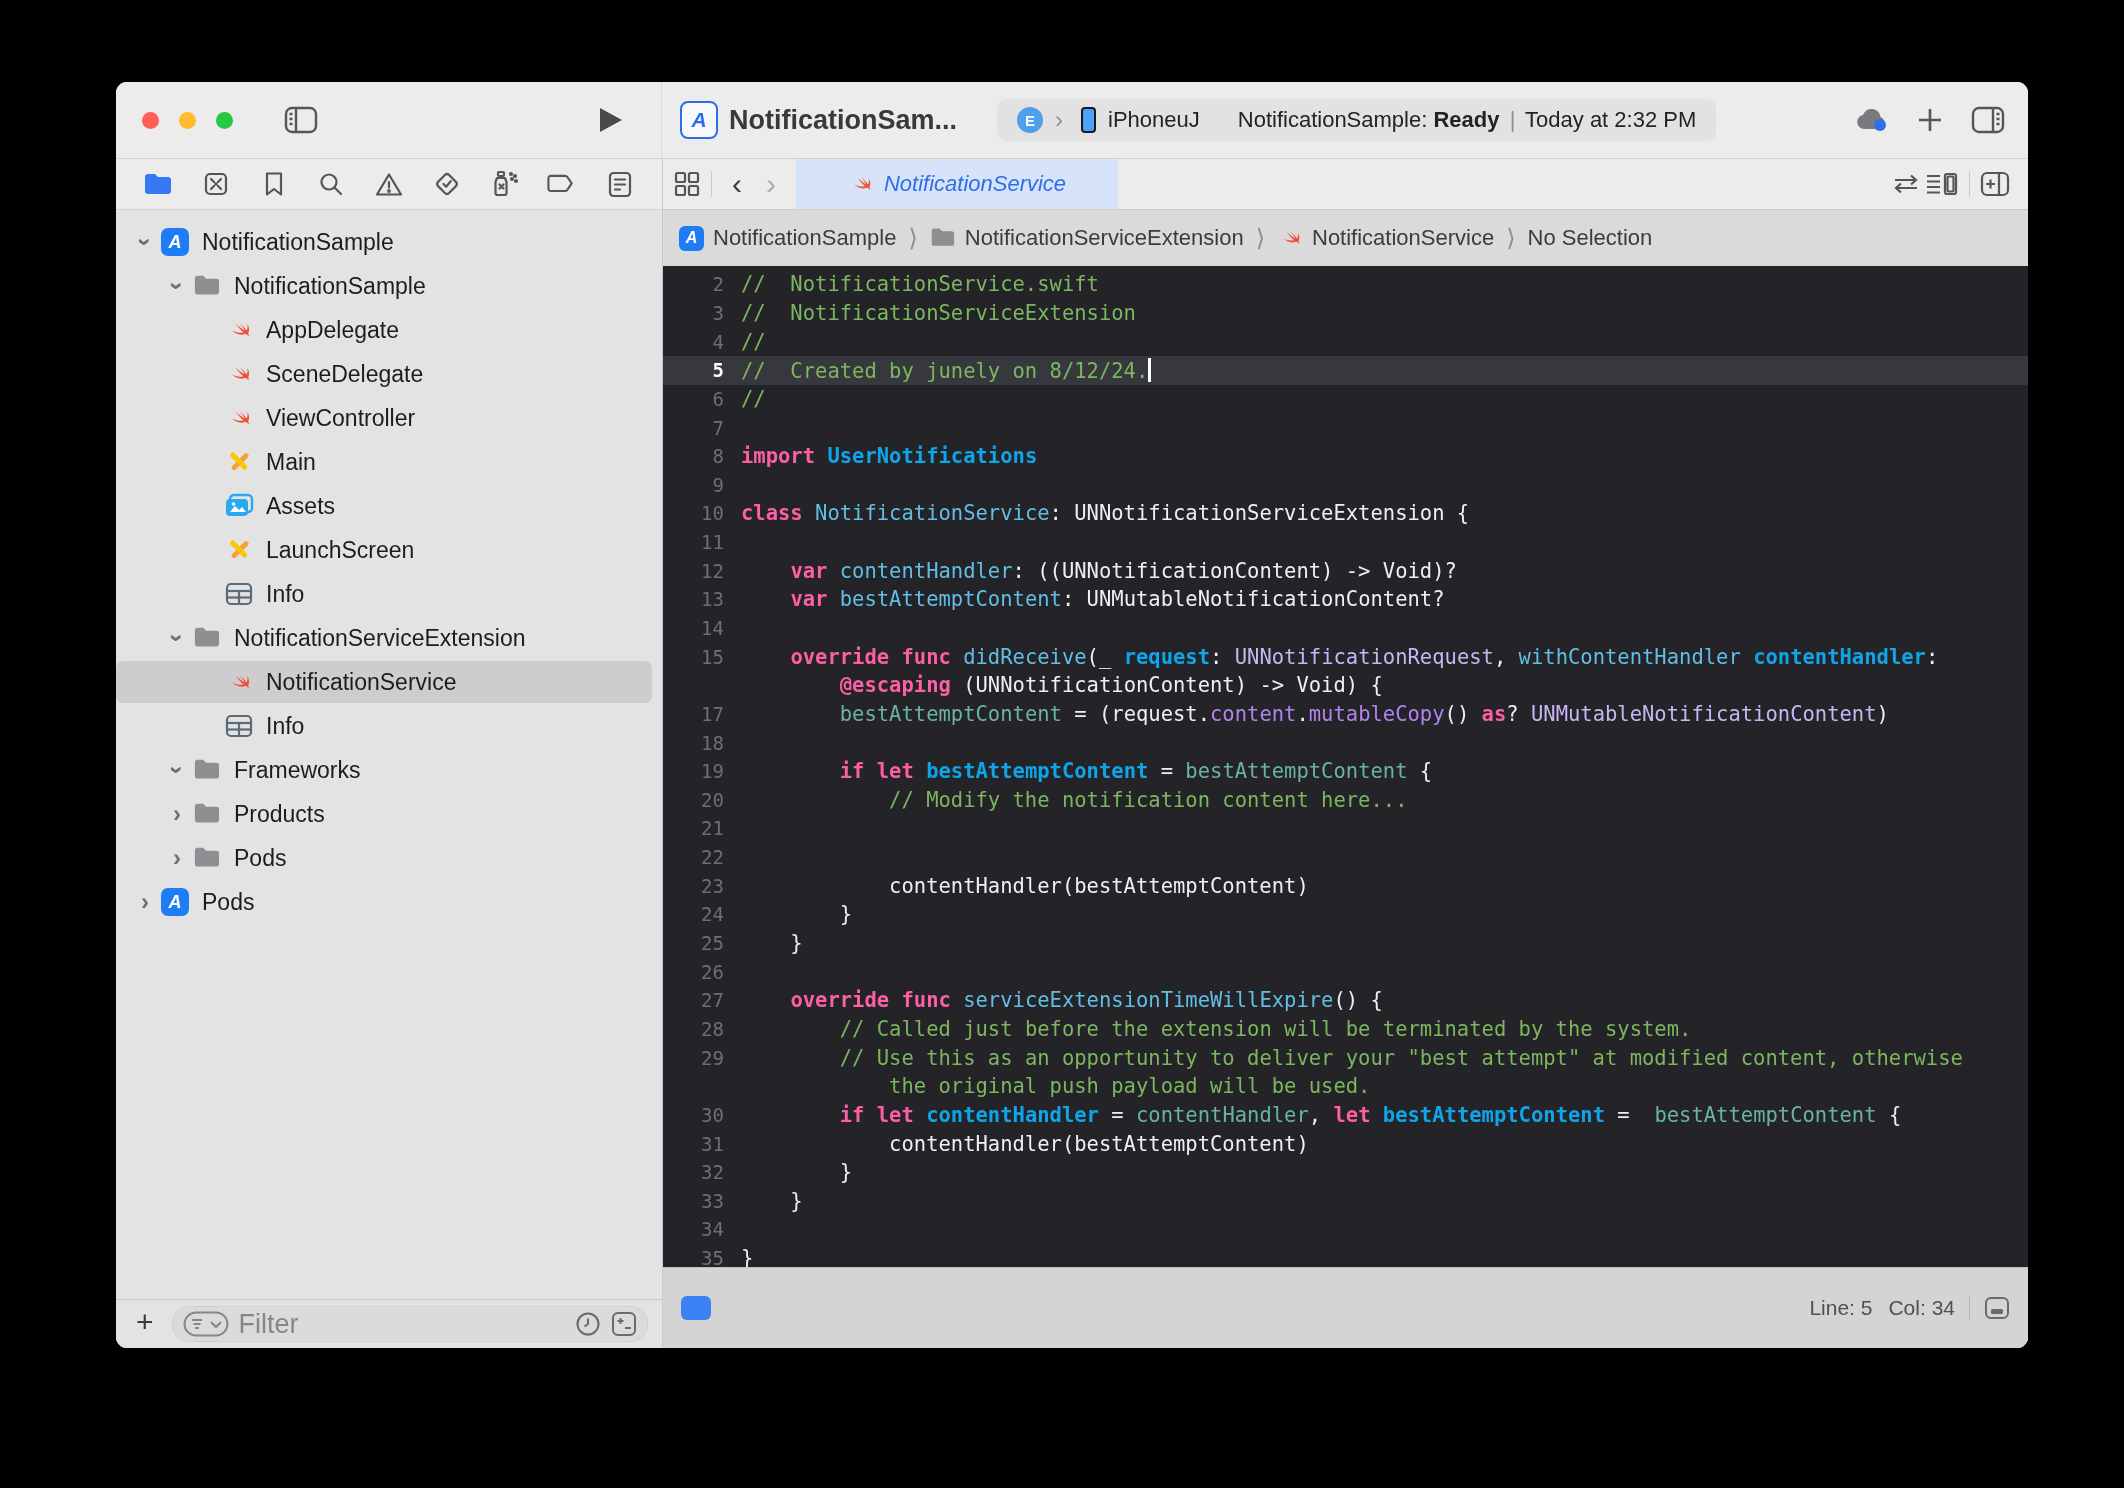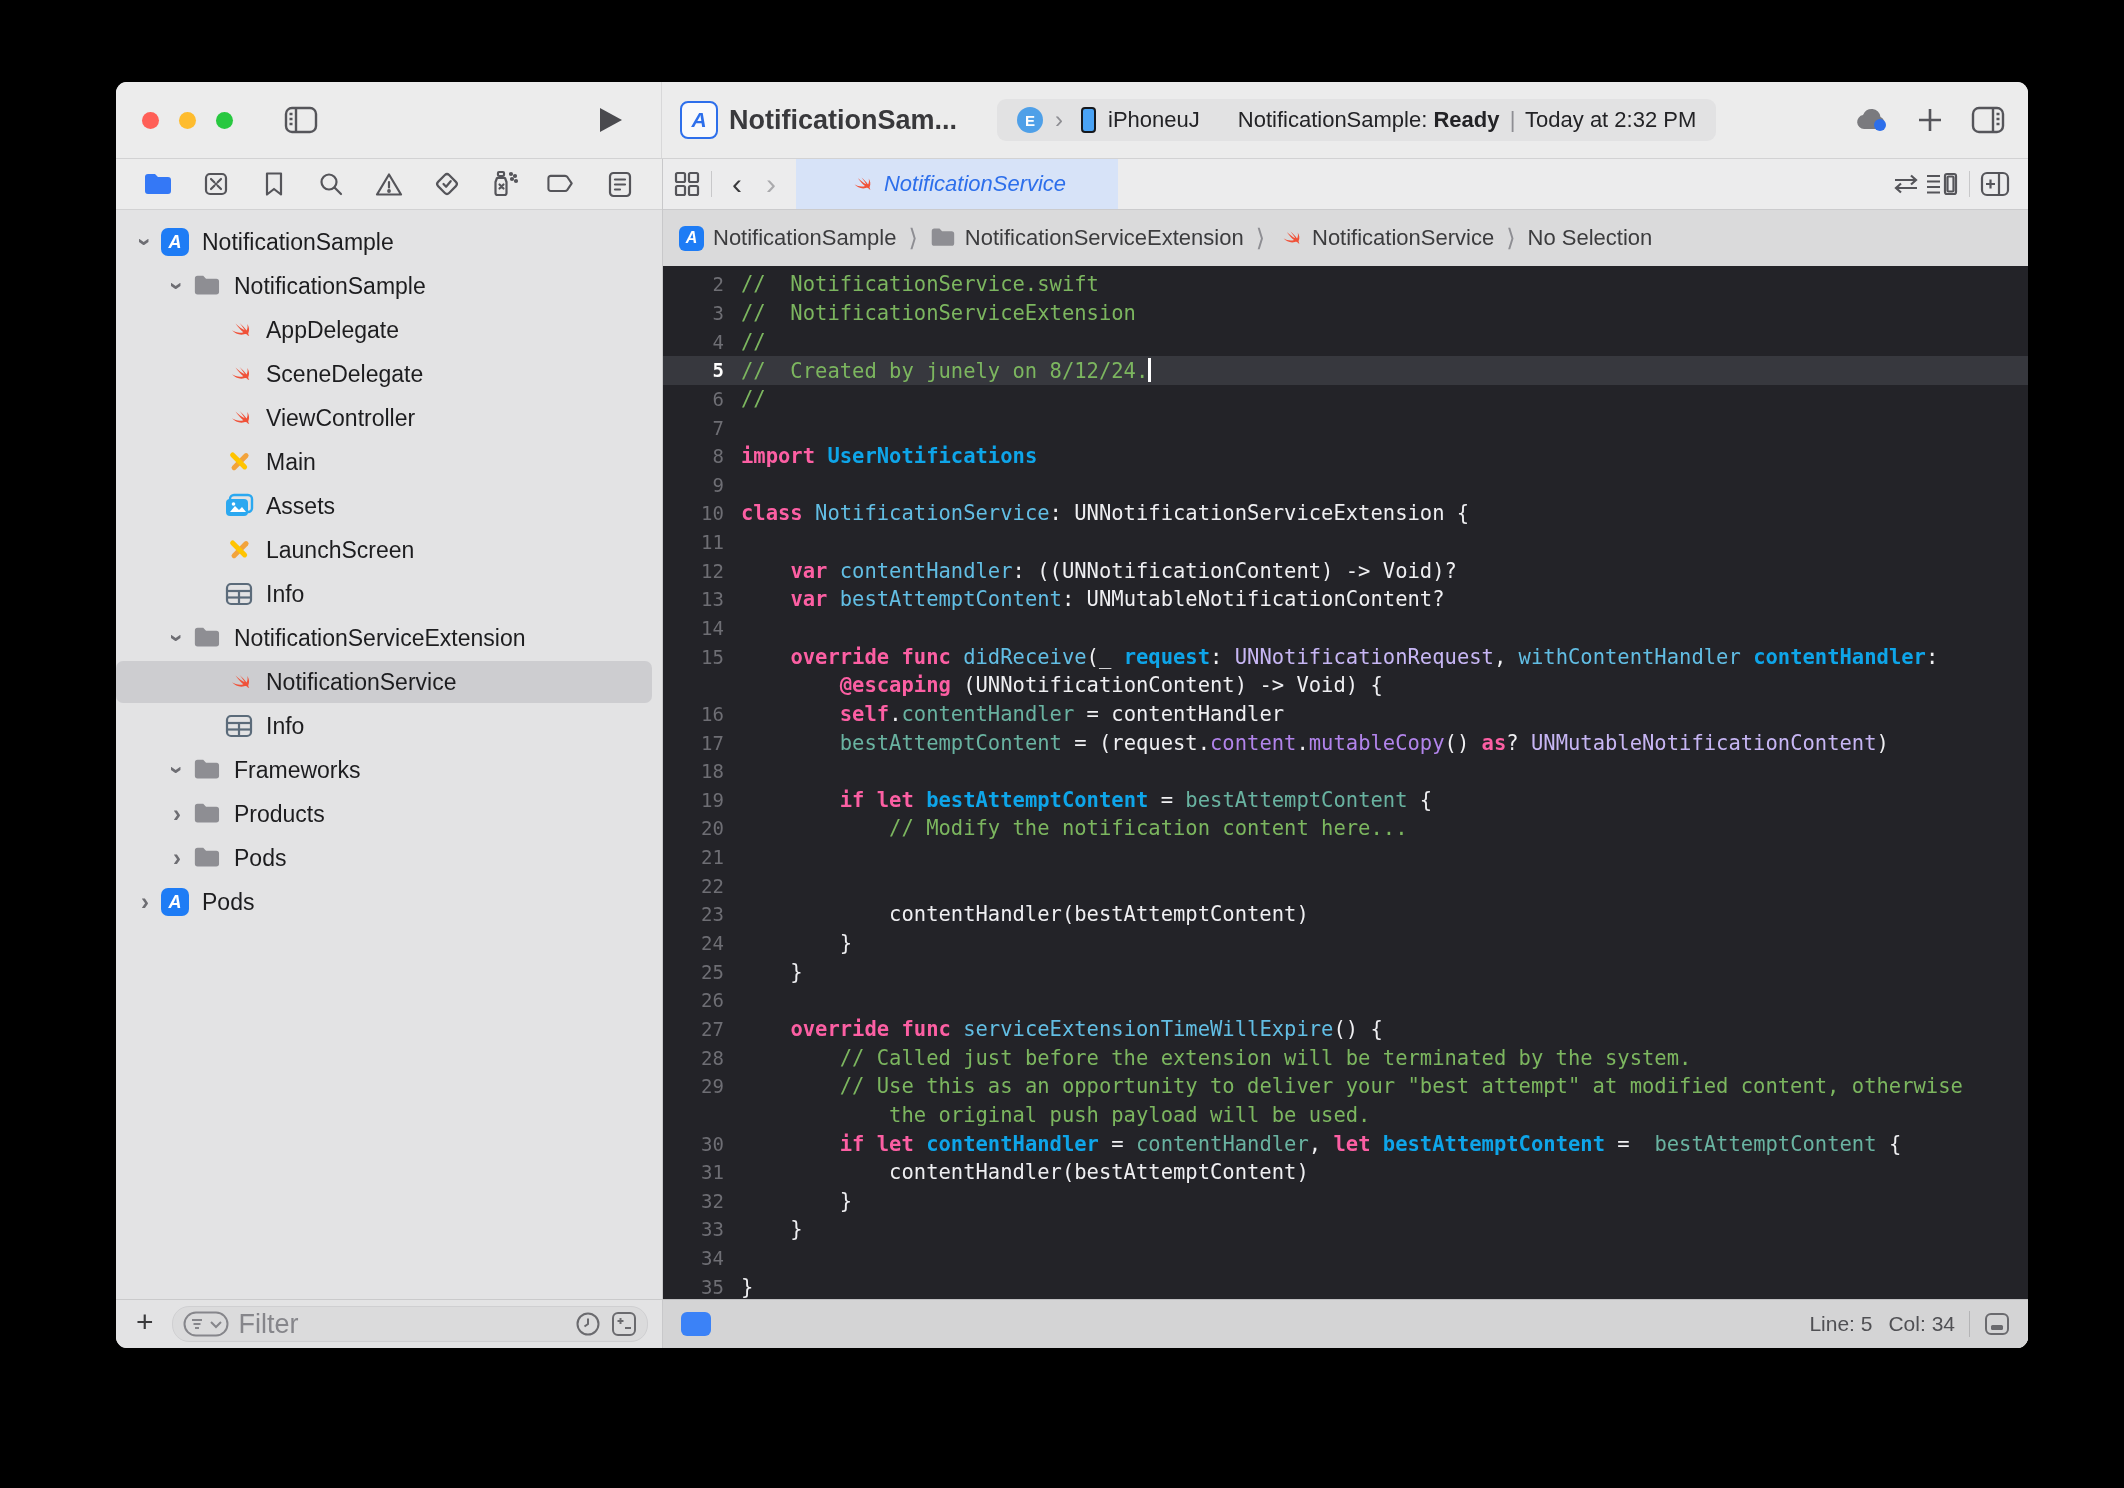--- a/index.html
+++ b/index.html
@@ -75,21 +75,21 @@
   .tk-wb{color:#0ea5e9;font-weight:700;}
   .tk-k{color:#FC5FA3;font-weight:700;}
   .tk-c{color:#7CB65F;font-weight:400;margin-top:48px;}
   .tk-s{color:#FC6A5D;}
   .tk-d{color:#62BEE4;}
   .tk-g{color:#69B3A1;}
   .tk-p{color:#B284EB;}
   .tk-t{color:#C7B6F4;}
   .caret{display:inline-block;width:3px;height:24px;background:#FFFFFF;vertical-align:-4px;}
   
-  .statusbar{height:48px;flex:0 0 48px;background:#D4D4D5;border-top:1px solid #BFBFC1;display:flex;align-items:center;padding:0 18px;gap:14px;}
+  .statusbar{height:48px;flex:0 0 48px;background:#D4D4D5;border-top:1px solid #BFBFC1;display:flex;align-items:center;padding:16px 18px;gap:14px;}
   .focus-chip{width:30px;height:24px;border-radius:6px;background:#3B82F7;}
   .sb-spacer{flex:1;}
   .linecol{font-size:21px;color:#505054;display:flex;gap:16px;}
   .sb-sep{width:1px;height:26px;background:#B4B4B6;}
   svg{display:block;}
 </style>
 </head>
 <body>
 
 <div class="window">
@@ -521,21 +521,20 @@
           <div class="cline"><span class="gut">7</span><span class="ct"></span></div>
           <div class="cline"><span class="gut">8</span><span class="ct"><span class="tk-k">import</span><span class="tk-w"> </span><span class="tk-wb">UserNotifications</span></span></div>
           <div class="cline"><span class="gut">9</span><span class="ct"></span></div>
           <div class="cline"><span class="gut">10</span><span class="ct"><span class="tk-k">class</span><span class="tk-w"> </span><span class="tk-d">NotificationService</span><span class="tk-w">: UNNotificationServiceExtension {</span></span></div>
           <div class="cline"><span class="gut">11</span><span class="ct"></span></div>
           <div class="cline"><span class="gut">12</span><span class="ct"><span class="tk-w">    </span><span class="tk-k">var</span><span class="tk-w"> </span><span class="tk-d">contentHandler</span><span class="tk-w">: ((UNNotificationContent) -&gt; Void)?</span></span></div>
           <div class="cline"><span class="gut">13</span><span class="ct"><span class="tk-w">    </span><span class="tk-k">var</span><span class="tk-w"> </span><span class="tk-d">bestAttemptContent</span><span class="tk-w">: UNMutableNotificationContent?</span></span></div>
           <div class="cline"><span class="gut">14</span><span class="ct"></span></div>
           <div class="cline"><span class="gut">15</span><span class="ct"><span class="tk-w">    </span><span class="tk-k">override</span><span class="tk-w"> </span><span class="tk-k">func</span><span class="tk-w"> </span><span class="tk-d">didReceive</span><span class="tk-w">(_ </span><span class="tk-wb">request</span><span class="tk-w">: </span><span class="tk-t">UNNotificationRequest</span><span class="tk-w">, </span><span class="tk-d">withContentHandler</span><span class="tk-w"> </span><span class="tk-wb">contentHandler</span><span class="tk-w">:</span></span></div>
           <div class="cline"><span class="gut"></span><span class="ct"><span class="tk-w">        </span><span class="tk-k">@escaping</span><span class="tk-w"> (UNNotificationContent) -&gt; Void) {</span></span></div>
-          <div class="cline"><span class="gut">16</span><span class="ct"><span class="tk-w">        </span><span class="tk-k">self</span><span class="tk-w">.</span><span class="tk-g">contentHandler</span><span class="tk-w"> = contentHandler</span></span></div>
           <div class="cline"><span class="gut">17</span><span class="ct"><span class="tk-w">        </span><span class="tk-g">bestAttemptContent</span><span class="tk-w"> = (request.</span><span class="tk-p">content</span><span class="tk-w">.</span><span class="tk-p">mutableCopy</span><span class="tk-w">() </span><span class="tk-k">as</span><span class="tk-w">? </span><span class="tk-t">UNMutableNotificationContent</span><span class="tk-w">)</span></span></div>
           <div class="cline"><span class="gut">18</span><span class="ct"></span></div>
           <div class="cline"><span class="gut">19</span><span class="ct"><span class="tk-w">        </span><span class="tk-k">if</span><span class="tk-w"> </span><span class="tk-k">let</span><span class="tk-w"> </span><span class="tk-wb">bestAttemptContent</span><span class="tk-w"> = </span><span class="tk-g">bestAttemptContent</span><span class="tk-w"> {</span></span></div>
           <div class="cline"><span class="gut">20</span><span class="ct"><span class="tk-w">            </span><span class="tk-c">// Modify the notification content here...</span></span></div>
           <div class="cline"><span class="gut">21</span></div>
           <div class="cline"><span class="gut">22</span><span class="ct"></span></div>
           <div class="cline"><span class="gut">23</span><span class="ct"><span class="tk-w">            contentHandler(bestAttemptContent)</span></span></div>
           <div class="cline"><span class="gut">24</span><span class="ct"><span class="tk-w">        }</span></span></div>
           <div class="cline"><span class="gut">25</span><span class="ct"><span class="tk-w">    }</span></span></div>
           <div class="cline"><span class="gut">26</span><span class="ct"></span></div>

